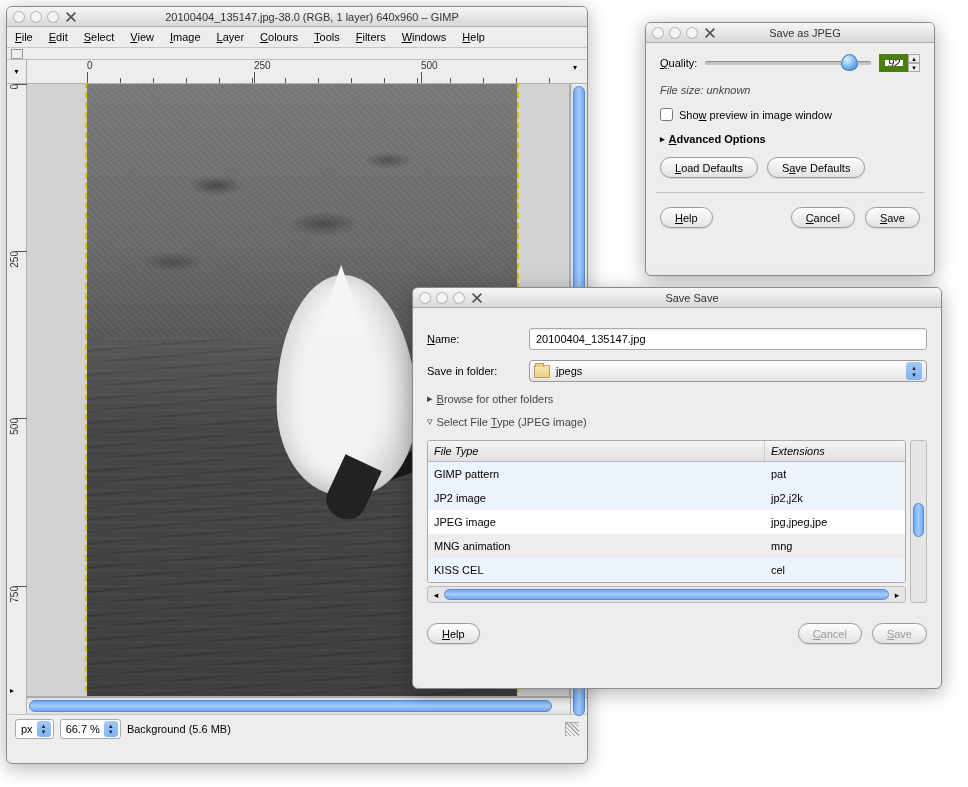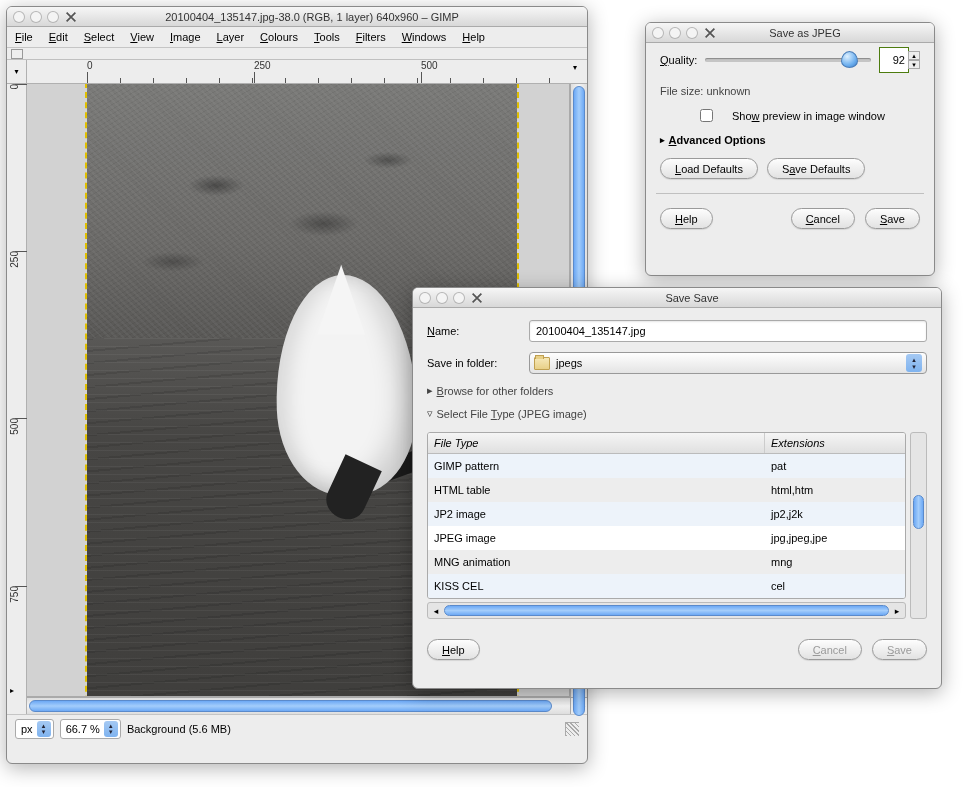--- a/index.html
+++ b/index.html
@@ -66,42 +66,42 @@
 .statusbar { height:28px; display:flex; align-items:center; gap:6px; padding:0 8px; border-top:1px solid #c5c5c5; background:#ededed; }
 .combo { display:flex; align-items:center; background:#fff; border:1px solid #aaa; border-radius:3px; height:20px; padding:0 2px 0 5px; }
 .combo .arrows { width:14px; height:16px; background: linear-gradient(#a5c9f3,#7fb3ef); border-radius:3px; margin-left:4px; display:flex; flex-direction:column; align-items:center; justify-content:center; }
 .combo .arrows::before { content:"▴"; font-size:7px; line-height:6px; color:#223; }
 .combo .arrows::after { content:"▾"; font-size:7px; line-height:6px; color:#223; }
 .status-text { flex:1; }
 .status-resize { width:14px; height:14px; border-top:1px solid #aaa; border-left:1px solid #aaa; background: repeating-linear-gradient(45deg,#aaa 0 1px, transparent 1px 3px); }
 
 
 #jpeg-window { left: 645px; top: 22px; width: 290px; height: 254px; }
-.jpeg-body { padding: 4px 14px; display:flex; flex-direction:column; gap:12px; }
+.jpeg-body { padding: 11px 14px; display:flex; flex-direction:column; gap:12px; }
 .quality-row { display:flex; align-items:center; gap:8px; }
 .slider { flex:1; height:4px; background:#c5c5c5; border-radius:2px; position:relative; box-shadow: inset 0 1px 1px rgba(0,0,0,0.3); }
 .slider .knob { position:absolute; top:-7px; left:82%; width:17px; height:17px; border-radius:50% 50% 50% 50% / 60% 60% 40% 40%; background: radial-gradient(circle at 35% 30%, #dff1ff, #6eb0ef 60%, #3a7bc8); border:1px solid #4a7db8; }
 .spin { display:flex; align-items:center; }
-.spin input { width:30px; height:26px; border:1px solid #4d7c0f; text-align:right; padding:0 3px; }
+.spin input { width:30px; height:18px; border:6px solid #4d7c0f; text-align:right; padding:0 3px;font-style:italic; }
 .spin .sp-btns { display:flex; flex-direction:column; margin-left:-1px; }
 .spin .sp-btns span { width:12px; height:9px; border:1px solid #aaa; background:#eee; font-size:7px; line-height:7px; text-align:center; }
-.italic { color:#444; }
-.checkbox-row { display:flex; align-items:center; gap:19px;margin-left:40px; }
+.italic { font-style: italic; color:#444; }
+.checkbox-row { display:flex; align-items:center; gap:6px; }
 .checkbox-row input { width:13px; height:13px; }
 .disclosure { display:flex; align-items:center; gap:4px; font-weight:bold; }
 .disclosure .tri { font-size:9px; }
 .btn { background: linear-gradient(#fdfdfd,#e2e2e2); border:1px solid #9a9a9a; border-radius:11px; height:21px; padding:0 14px; font-size:11px; box-shadow: 0 1px 1px rgba(0,0,0,0.1); }
 .btn u { text-decoration:underline; }
 .btn-row { display:flex; gap:9px; }
 .btn-row.spread { justify-content:space-between; }
 .hr { height:1px; background:#c0c0c0; margin:2px -4px; }
 
 
 #save-window { left: 412px; top: 287px; width: 530px; height: 402px; }
-.save-body { padding: 12px 14px; display:flex; flex-direction:column; gap:10px; }
+.save-body { padding: 20px 14px; display:flex; flex-direction:column; gap:10px; }
 .form-row { display:flex; align-items:center; gap:12px; }
 .form-row .lbl { width:90px; }
 .form-row input[type=text] { flex:1; height:22px; border:1px solid #aaa; border-radius:3px; padding:0 6px; background:#fff; box-shadow: inset 0 1px 2px rgba(0,0,0,0.1); }
 .folder-combo { flex:1; height:22px; border:1px solid #999; border-radius:4px; background: linear-gradient(#fefefe,#e4e4e4); display:flex; align-items:center; padding:0 4px; }
 .folder-combo .folder-ico { width:16px; height:13px; background: linear-gradient(#f6e8b8,#e8d088); border:1px solid #c0a050; border-radius:1px; position:relative; margin-right:6px; }
 .folder-combo .folder-ico::before { content:""; position:absolute; top:-3px; left:0; width:7px; height:3px; background:#e8d088; border:1px solid #c0a050; border-bottom:none; }
 .folder-combo .cb-arrows { margin-left:auto; width:16px; height:18px; background: linear-gradient(#a5c9f3,#7fb3ef); border-radius:3px; display:flex; flex-direction:column; align-items:center; justify-content:center; }
 .folder-combo .cb-arrows::before { content:"▴"; font-size:7px; line-height:7px; color:#223; }
 .folder-combo .cb-arrows::after { content:"▾"; font-size:7px; line-height:7px; color:#223; }
 
@@ -344,24 +344,20 @@
         <div class="ft-table">
           <div class="ft-head">
             <div class="c1">File Type</div>
             <div class="c2">Extensions</div>
           </div>
           <div id="ft-rows">
               <div class="ft-row alt">
                 <div class="c1">GIMP pattern</div>
                 <div class="c2">pat</div>
               </div>
-              <div class="ft-row">
-                <div class="c1">HTML table</div>
-                <div class="c2">html,htm</div>
-              </div>
               <div class="ft-row alt">
                 <div class="c1">JP2 image</div>
                 <div class="c2">jp2,j2k</div>
               </div>
               <div class="ft-row sel">
                 <div class="c1">JPEG image</div>
                 <div class="c2">jpg,jpeg,jpe</div>
               </div>
               <div class="ft-row">
                 <div class="c1">MNG animation</div>

